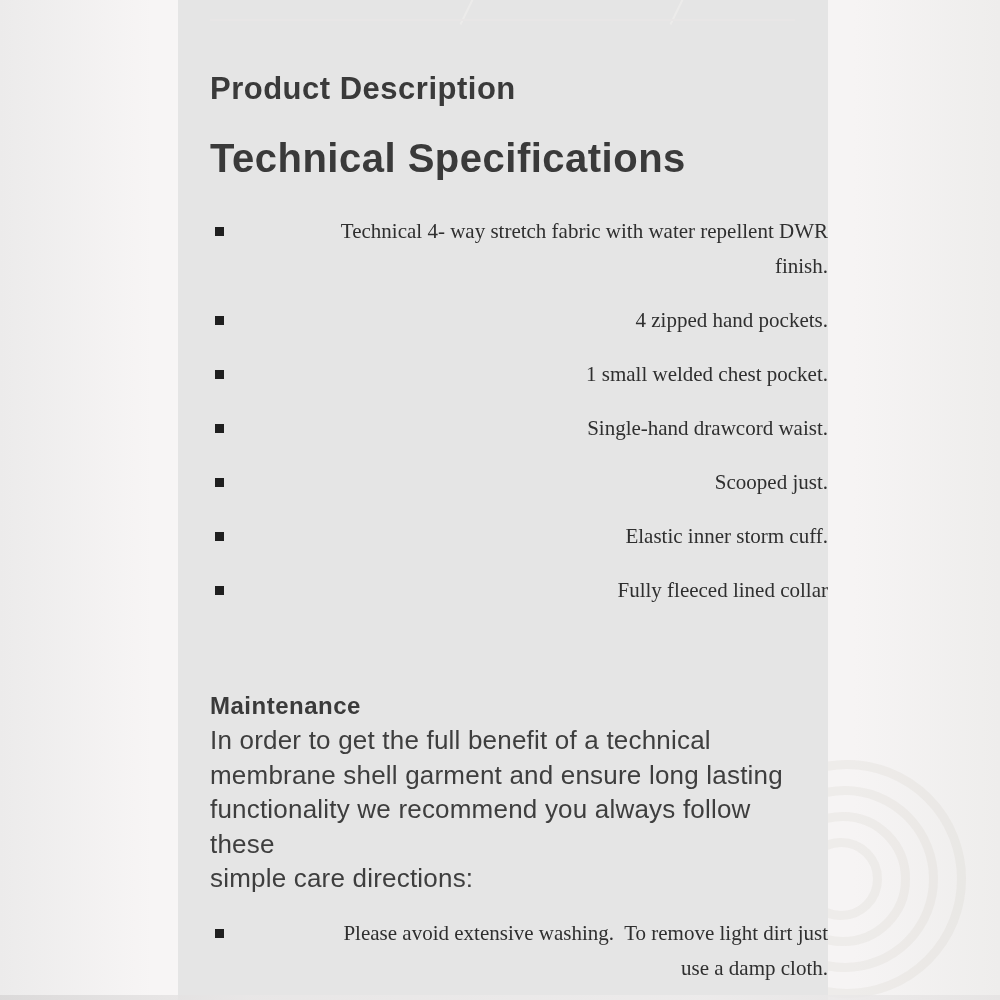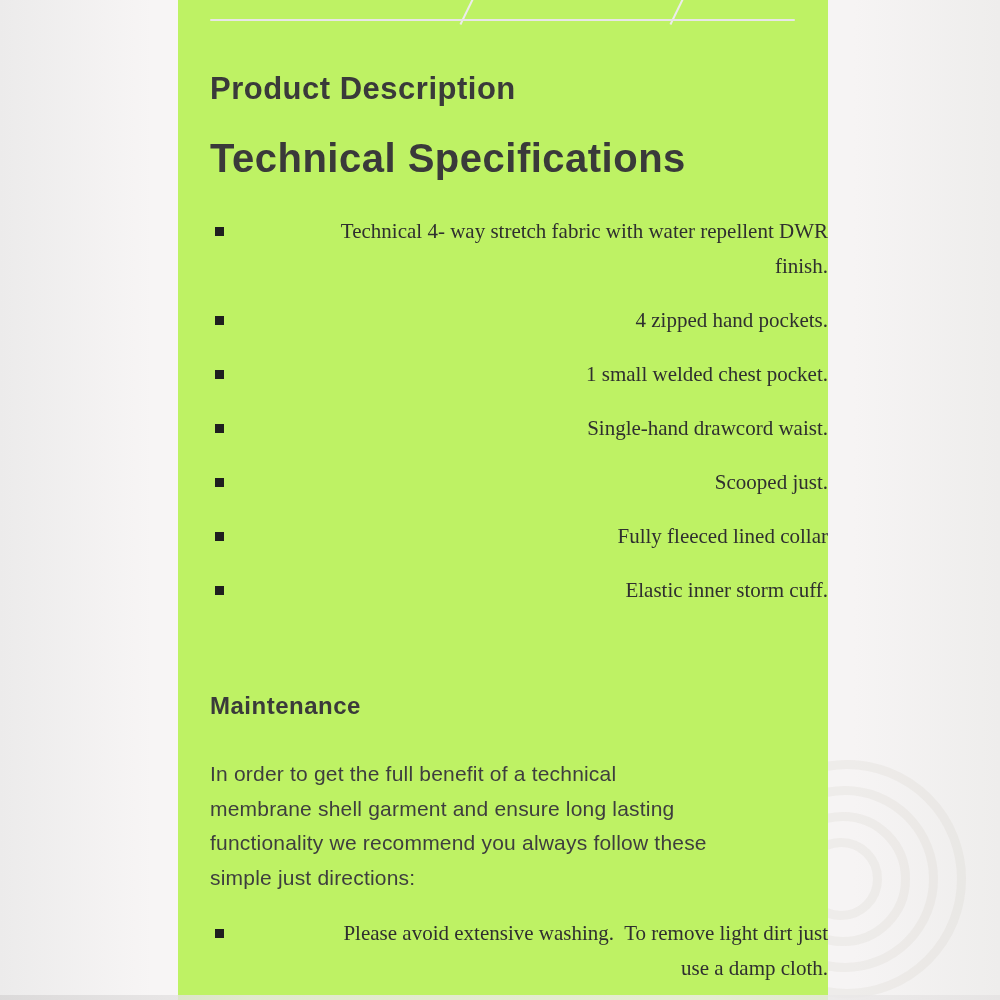--- a/index.html
+++ b/index.html
@@ -25,21 +25,21 @@
     position: absolute; border-radius: 50%;
     border: 9px solid rgba(206, 198, 188, 0.18);
   }
   .ring-1 { left: -28px; top: 838px; width: 64px;  height: 64px;  }
   .ring-2 { left: -52px; top: 812px; width: 116px; height: 116px; }
   .ring-3 { left: -76px; top: 786px; width: 168px; height: 168px; }
   .ring-4 { left: -100px; top: 760px; width: 220px; height: 220px; }
   .content {
     position: absolute; left: 178px; top: 0;
     width: 650px; height: 1000px;
-    background: #bef264;
+    background: #e5e5e5;
   }
   .top-divider {
     position: absolute; left: 32px; top: 19px;
     width: 585px; height: 2px;
     background: #e8e6e6; border-radius: 1px;
   }
   .photo-remnant {
     position: absolute; top: -4px;
     width: 2px; height: 30px;
     background: #ecebea;
@@ -73,23 +73,23 @@
     color: #2f2f2f;
     text-align: right;
   }
   .bullet-marker {
     position: absolute; left: 37px; top: 13px;
     width: 9px; height: 9px;
     background: #1f1f1f;
   }
   .bullet-line { white-space: pre-wrap; }
   .intro-paragraph {
-    position: absolute; left: 32px; top: 757px;
+    position: absolute; left: 32px; top: 723px;
     width: 600px;
-    font-size: 21px;
+    font-size: 26px;
     line-height: 34.5px;
     letter-spacing: 0.2px;
     color: #3e3e3e;
   }
   .bottom-strip {
     position: absolute; left: 0; bottom: 0;
     width: 1000px; height: 5px;
     background: linear-gradient(to right, #d7d5d5, #e9e7e7 25%, #eeecec 70%, #e4e2e2);
     opacity: 0.8;
   }
@@ -133,35 +133,35 @@
     <li class="bullet-item">
       <span class="bullet-marker"></span>
       <div class="bullet-line">Single-hand drawcord waist.</div>
     </li>
     <li class="bullet-item">
       <span class="bullet-marker"></span>
       <div class="bullet-line">Scooped just.</div>
     </li>
     <li class="bullet-item">
       <span class="bullet-marker"></span>
-      <div class="bullet-line">Fully fleeced lined collar</div>
+      <div class="bullet-line">Elastic inner storm cuff.</div>
     </li>
     <li class="bullet-item">
       <span class="bullet-marker"></span>
-      <div class="bullet-line">Elastic inner storm cuff.</div>
+      <div class="bullet-line">Fully fleeced lined collar</div>
     </li>
   </ul>
 
   <div class="heading h-maintenance">Maintenance</div>
 
   <div class="intro-paragraph">
     <div>In order to get the full benefit of a technical</div>
     <div>membrane shell garment and ensure long lasting</div>
     <div>functionality we recommend you always follow these</div>
-    <div>simple just directions:</div>
+    <div>simple care directions:</div>
   </div>
 
   <ul class="care-list">
     <li class="bullet-item">
       <span class="bullet-marker"></span>
       <div class="bullet-line">Please avoid extensive washing.  To remove light dirt just</div>
       <div class="bullet-line">use a damp cloth.</div>
     </li>
   </ul>
 

